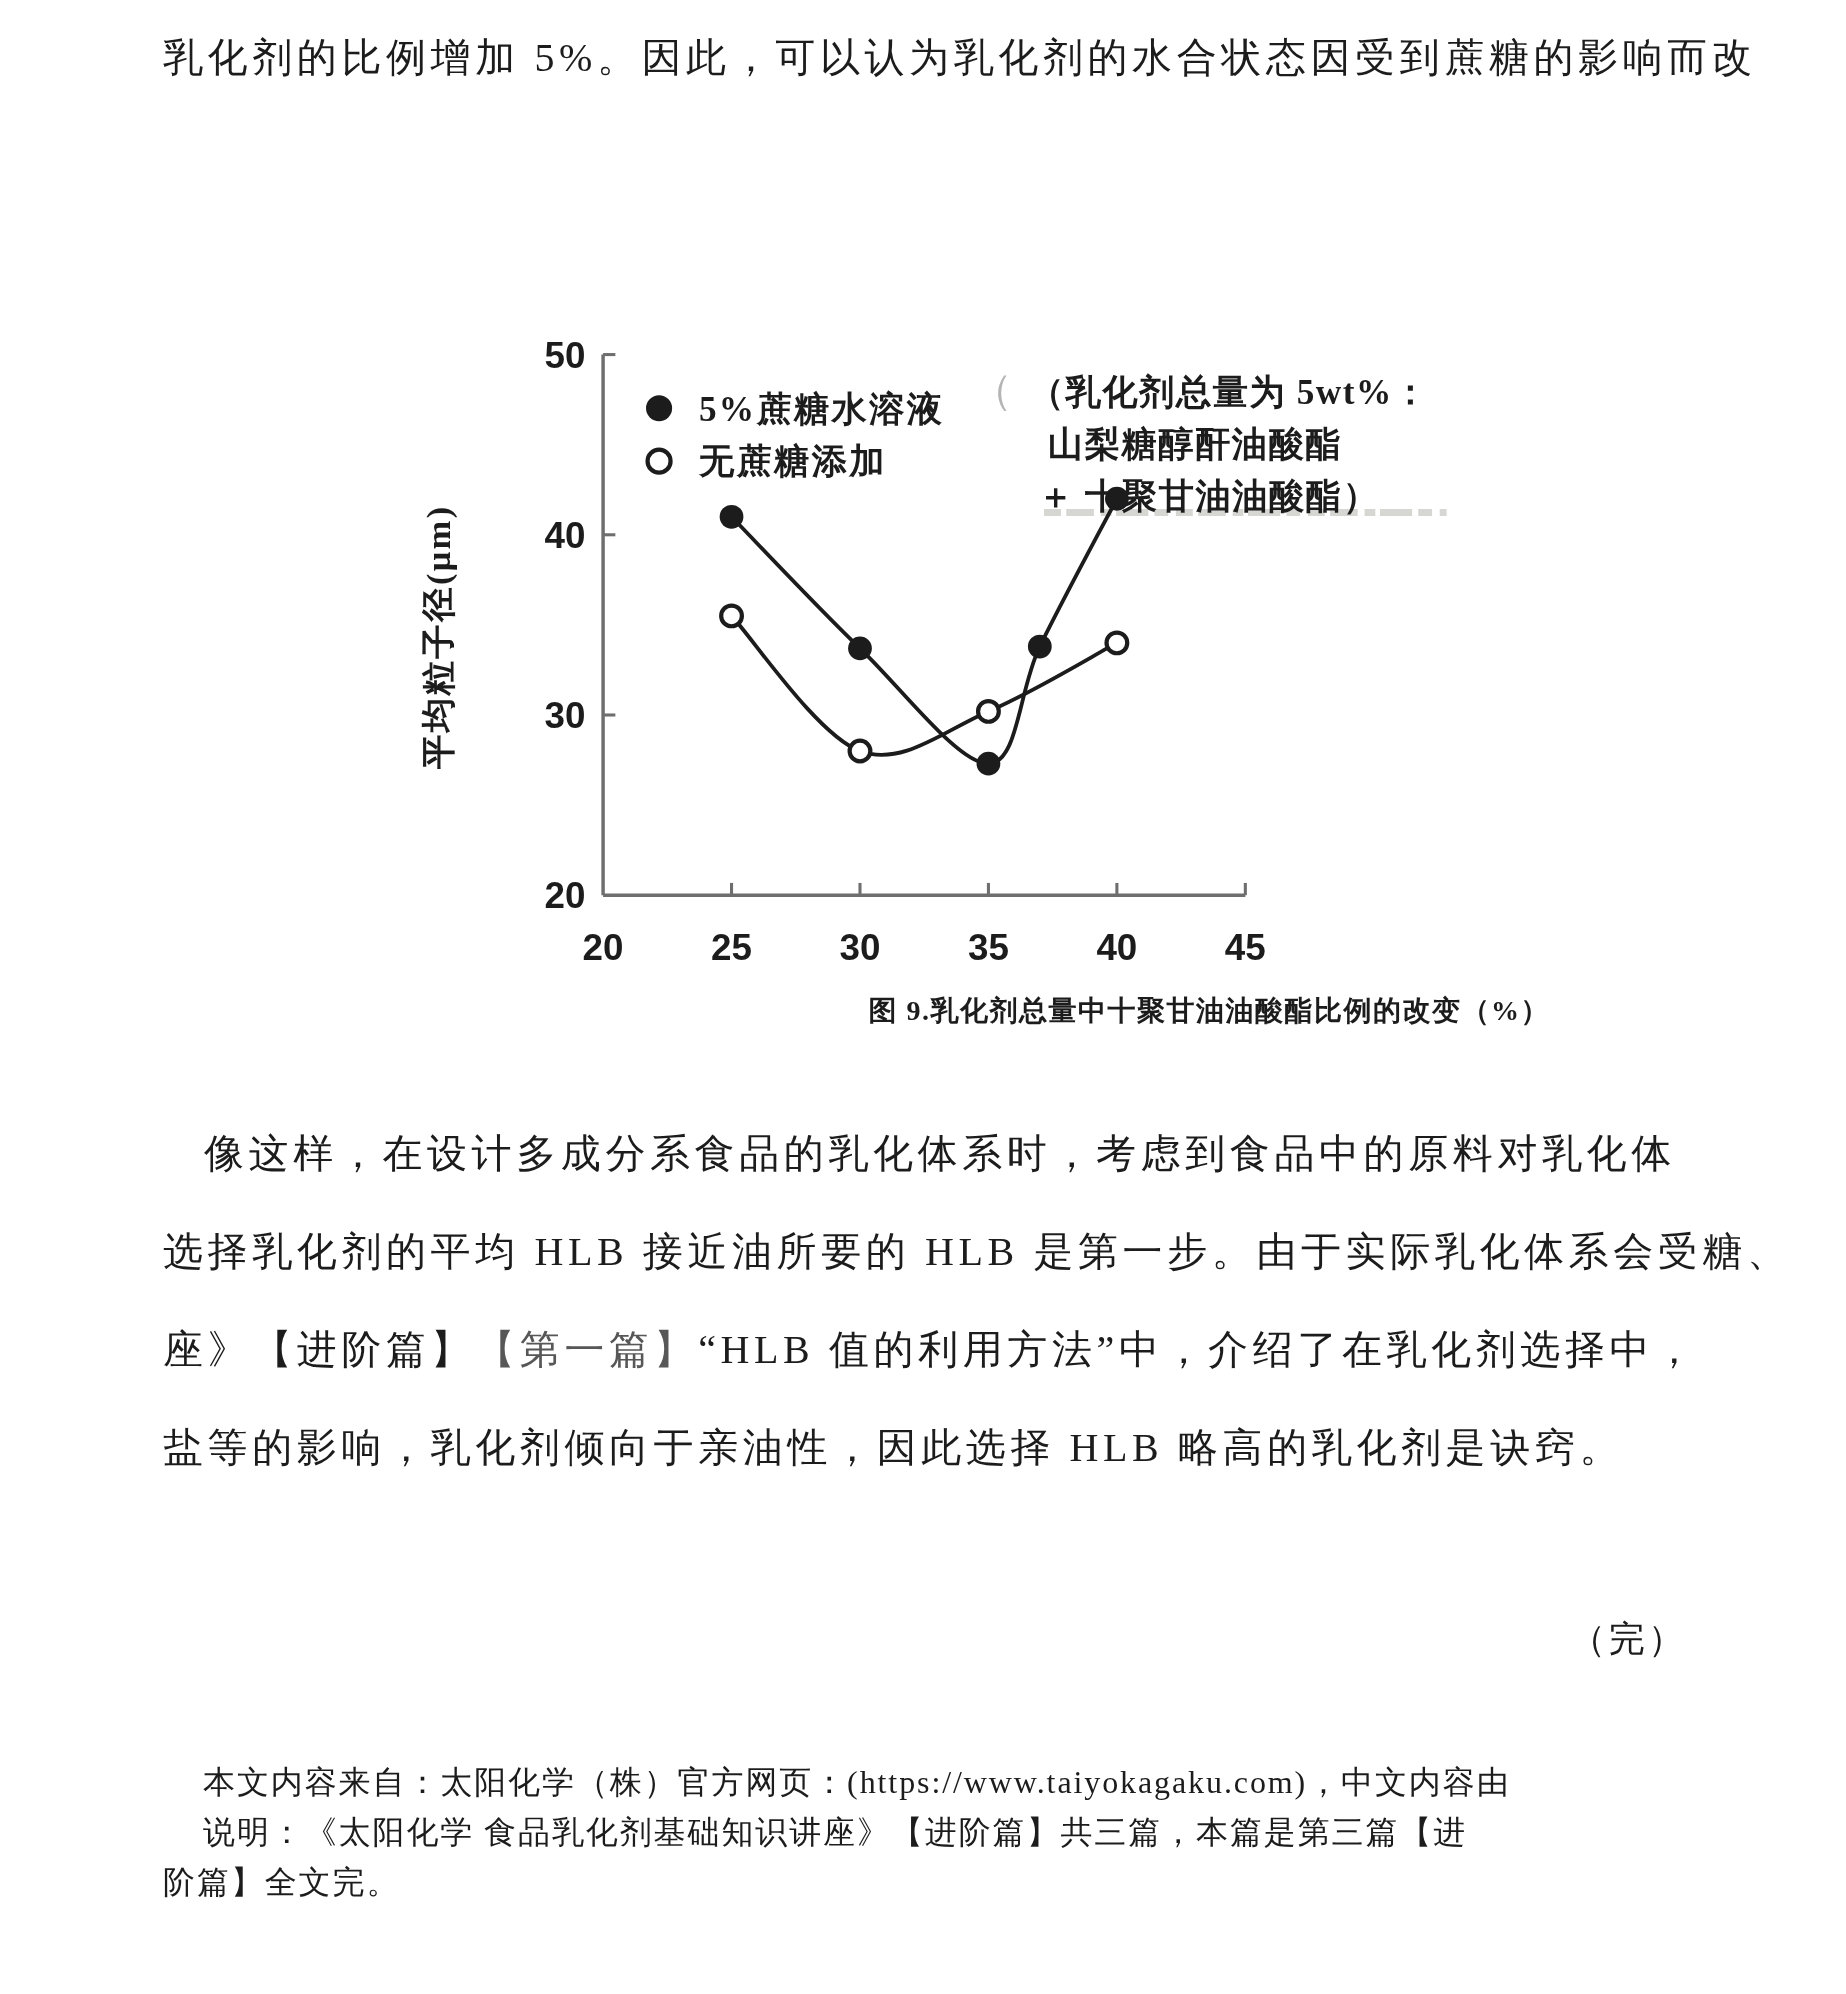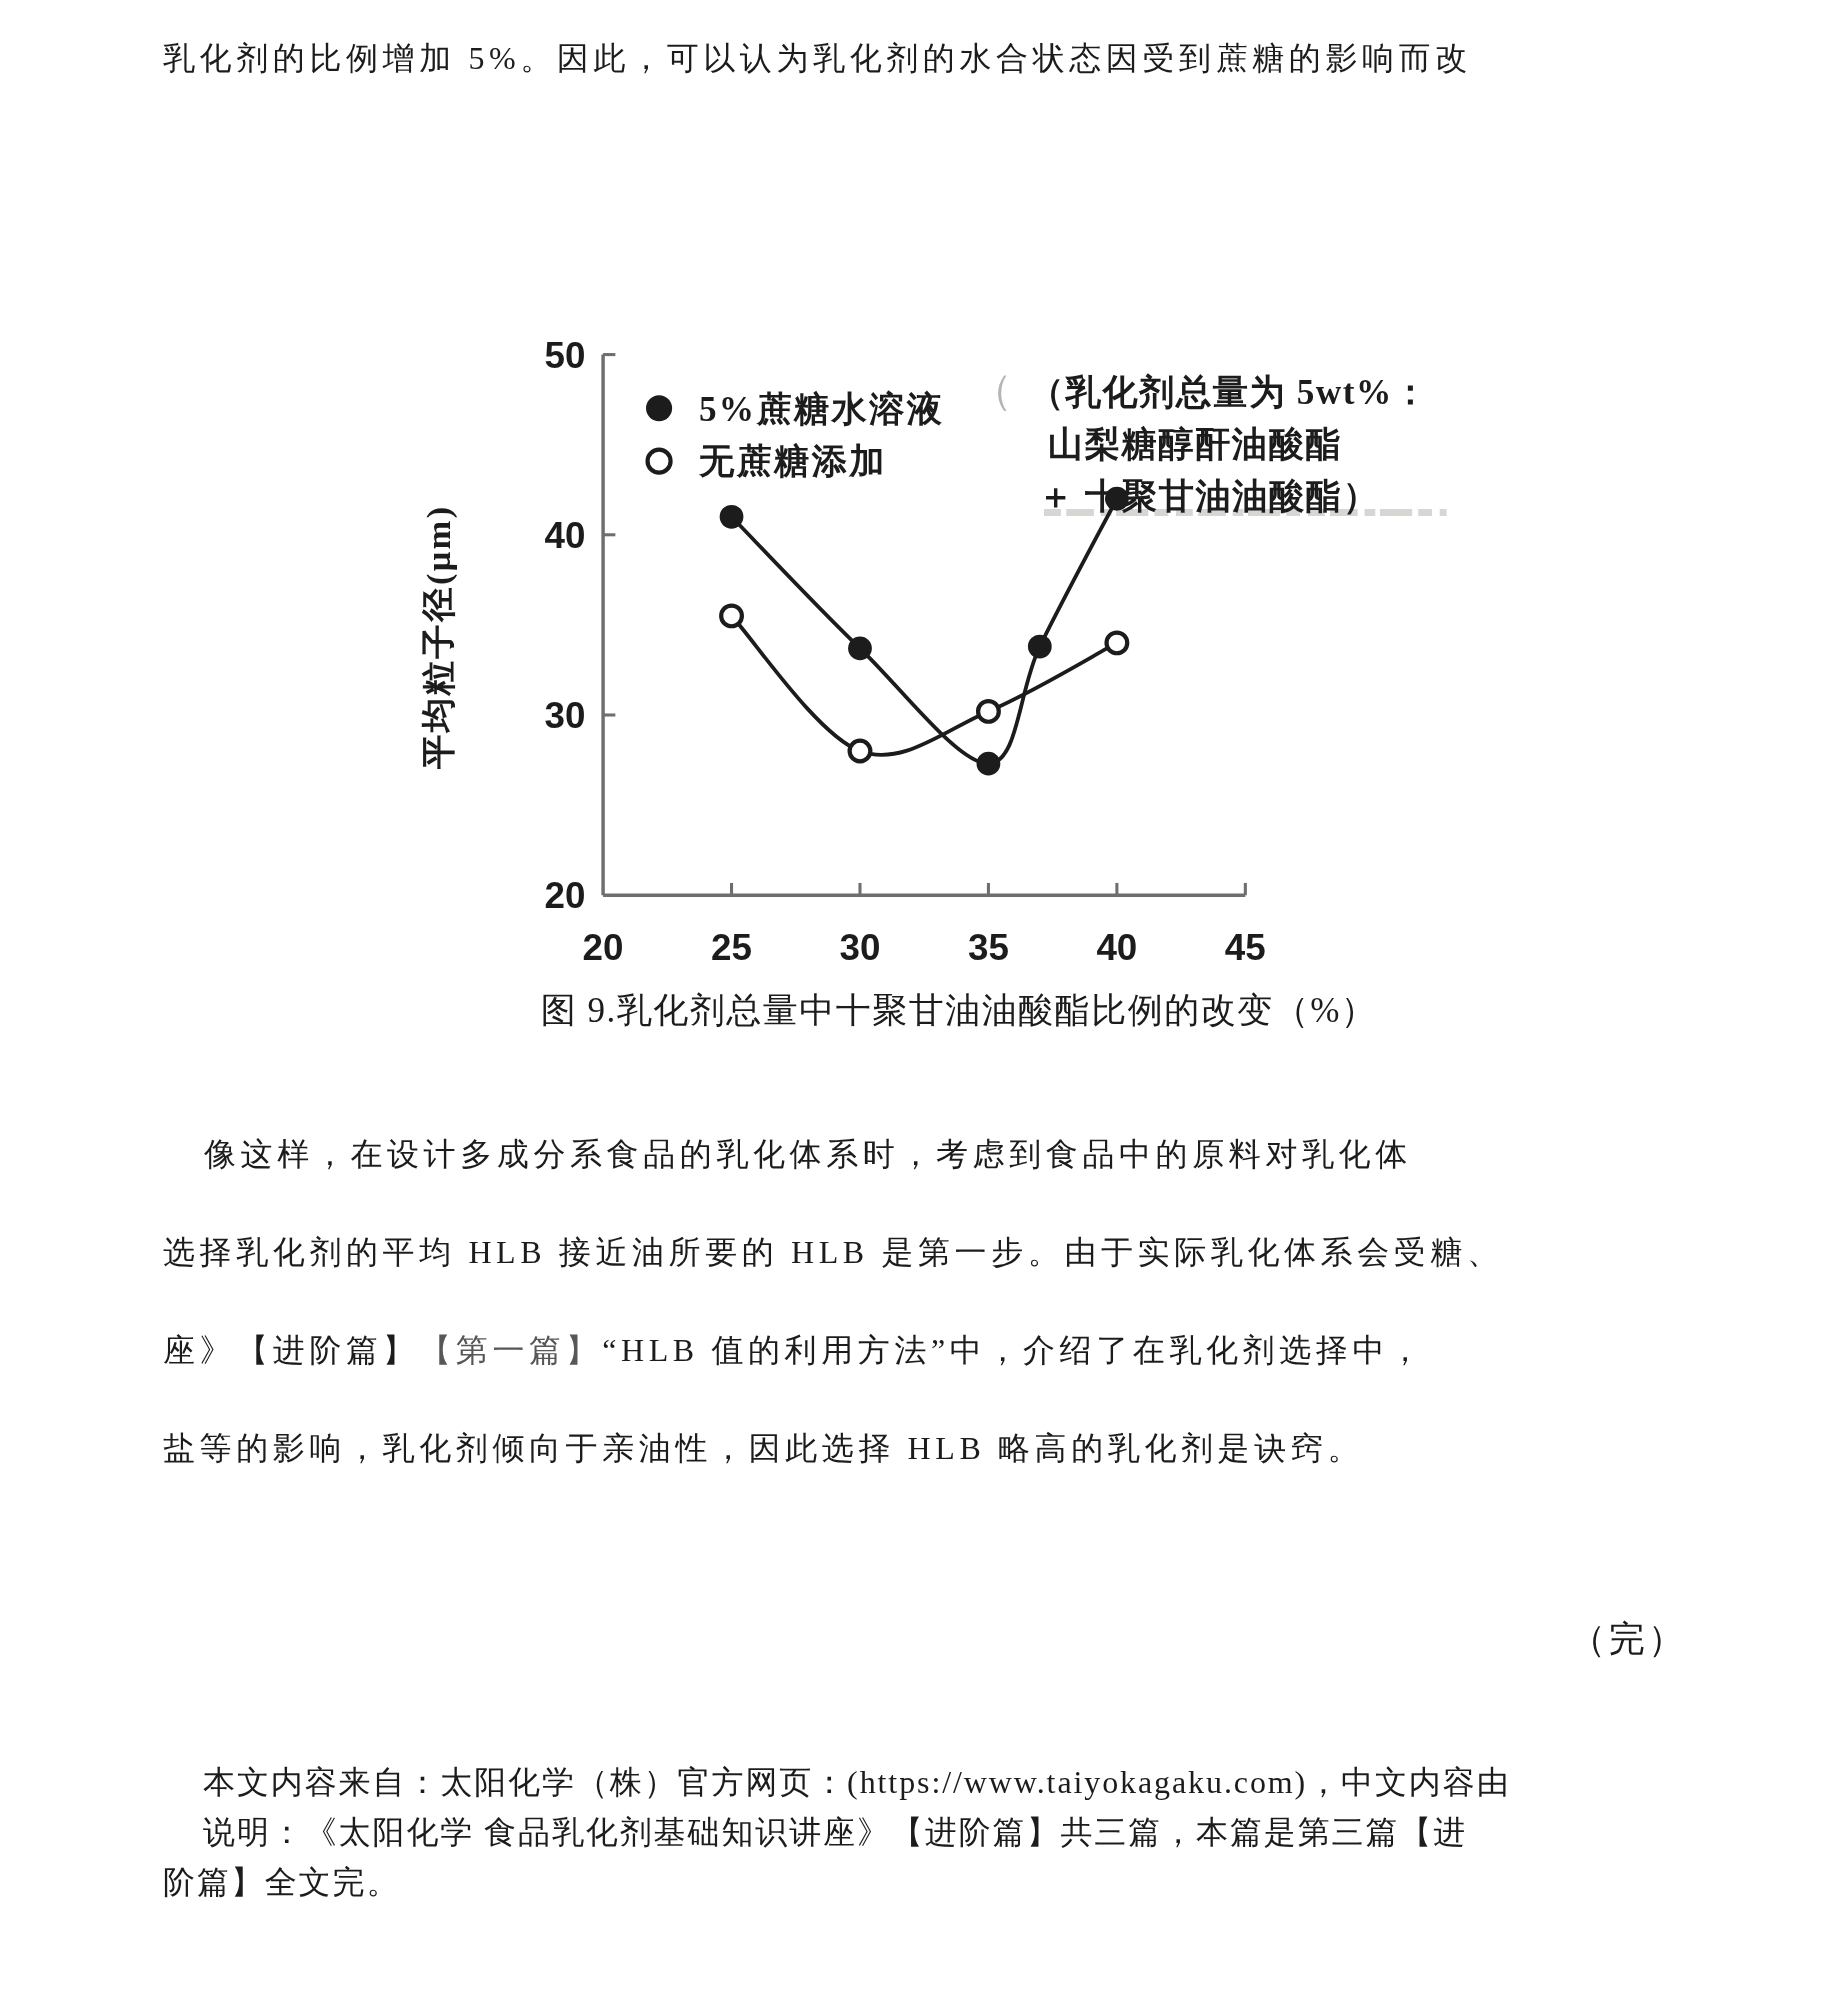--- a/index.html
+++ b/index.html
@@ -6,38 +6,38 @@
   .page{
     position:relative;
     width:1846px;height:1995px;
     background:#ffffff;
     font-family:"Liberation Serif","DejaVu Serif",serif;
     color:#1c1c1c;
     overflow:hidden;
   }
   .para{position:absolute;}
   .bline{
-    font-size:32px;
+    font-size:40px;
     line-height:98px;
     letter-spacing:4.6px;
     white-space:nowrap;
   }
   .indent{padding-left:41px;}
   .gray-seg{color:#575757;}
   #para1{left:163px;top:9.2px;width:1527px;}
   #para2{left:163px;top:1105px;width:1527px;}
   .figure{
     position:absolute;left:292px;top:192px;width:1251px;height:802px;
     margin:0;padding:0;
   }
   .figure svg{display:block;}
   .caption{
     position:absolute;left:368px;top:988px;width:1182px;
-    text-align:center;
-    font-size:35px;font-weight:400;
+    text-align:right;
+    font-size:28px;font-weight:700;
     letter-spacing:1.5px;
     line-height:46px;
     white-space:nowrap;
   }
   .end-mark{
     position:absolute;right:159px;top:1590px;
     font-size:36px;line-height:98px;letter-spacing:3.1px;
   }
   .footer{position:absolute;left:163px;top:1757px;width:1531px;}
   .fline{

